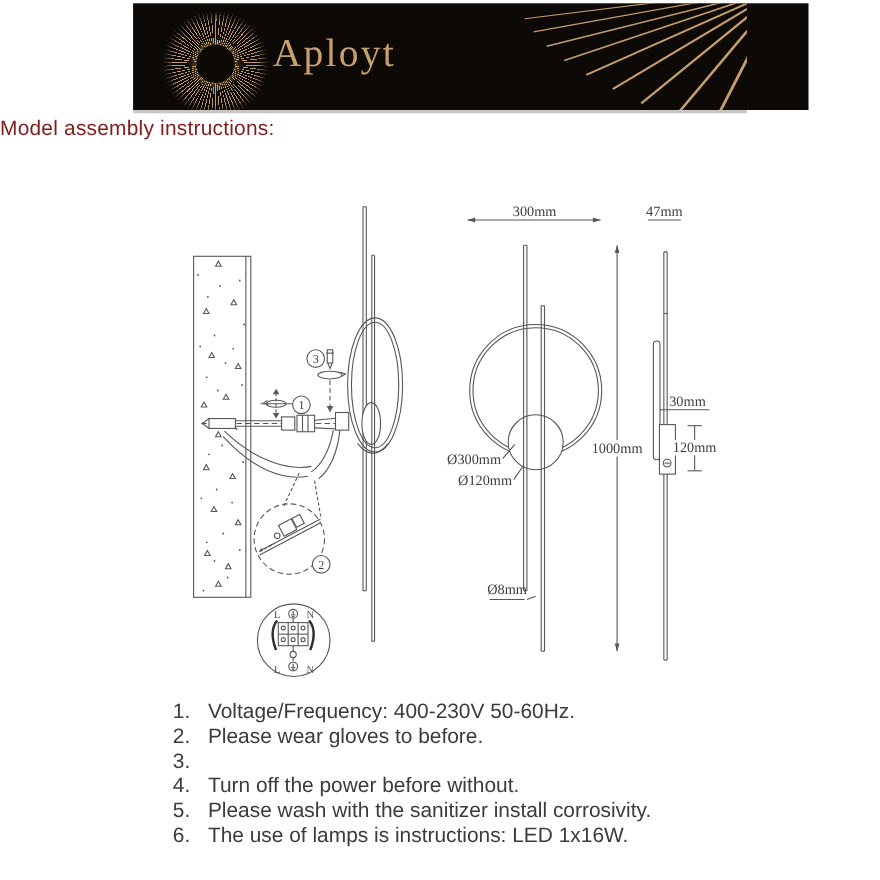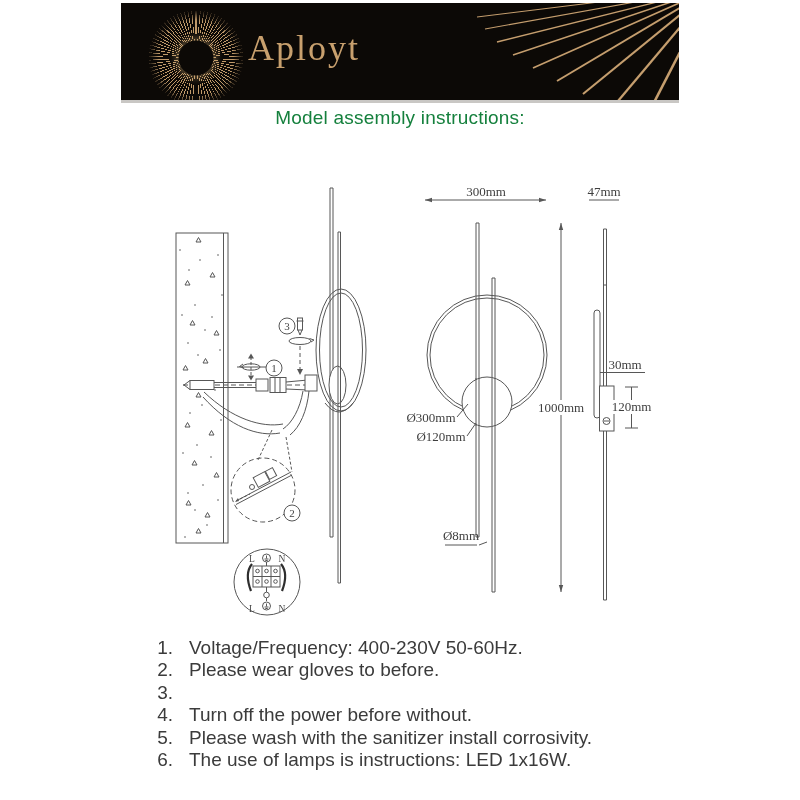--- a/index.html
+++ b/index.html
@@ -1,33 +1,33 @@
 <!DOCTYPE html>
 <html><head>
 <meta charset="utf-8">
 <style>
   html,body{margin:0;padding:0;background:#fff;}
   .page{position:relative;width:800px;height:800px;background:#ffffff;overflow:hidden;
         font-family:"Liberation Sans",sans-serif;}
   
-  .banner{position:absolute;left:121px;top:3px;width:558px;height:97px;background:#0c0906;overflow:hidden;}
+  .banner{position:absolute;left:121px;top:3px;width:614px;height:97px;background:#0c0906;overflow:hidden;}
   .banner-edge{position:absolute;left:121px;top:100px;width:558px;height:3px;background:#c9c7c4;}
   .starburst{position:absolute;left:28px;top:8px;width:94px;height:94px;border-radius:50%;
     background:repeating-conic-gradient(#c09a6a 0deg 1.2deg, rgba(0,0,0,0) 1.2deg 4.6deg);}
   .starburst::before{content:"";position:absolute;inset:0;border-radius:50%;
     background:radial-gradient(circle, rgba(12,9,6,0) 0%, rgba(12,9,6,0) 56%, #0c0906 72%);}
   .starburst::after{content:"";position:absolute;left:50%;top:50%;width:35px;height:35px;
     transform:translate(-50%,-50%);background:#0c0906;border-radius:50%;
     box-shadow:0 0 7px 3px rgba(228,188,130,0.38);}
   .brand{position:absolute;left:127px;top:24px;font-family:"Liberation Serif",serif;
     font-size:36px;font-weight:400;letter-spacing:2px;color:#c8a06e;}
   .rays{position:absolute;left:0;top:0;}
   
-  .title{position:absolute;left:0;top:106px;width:800px;text-align:center;
-    font-size:19px;line-height:23px;color:#15803d;letter-spacing:0.2px;}
+  .title{position:absolute;left:0;top:106px;width:800px;text-align:left;
+    font-size:19px;line-height:23px;color:#7f1d1d;letter-spacing:0.2px;}
   
   .drawing{position:absolute;left:0;top:165px;}
   .drawing line,.drawing path,.drawing rect,.drawing circle,.drawing ellipse{
     stroke:#575757;stroke-width:1;fill:none;}
   .drawing .fillw{fill:#ffffff;}
   .drawing .nostroke{stroke:none;}
   .drawing .dot{fill:#575757;stroke:none;}
   .drawing .thick{stroke:#2e2e2e;stroke-width:2.2;}
   .drawing text{stroke:none;}
   .dim{font-family:"Liberation Serif",serif;font-size:13px;fill:#3e3e3e;}

